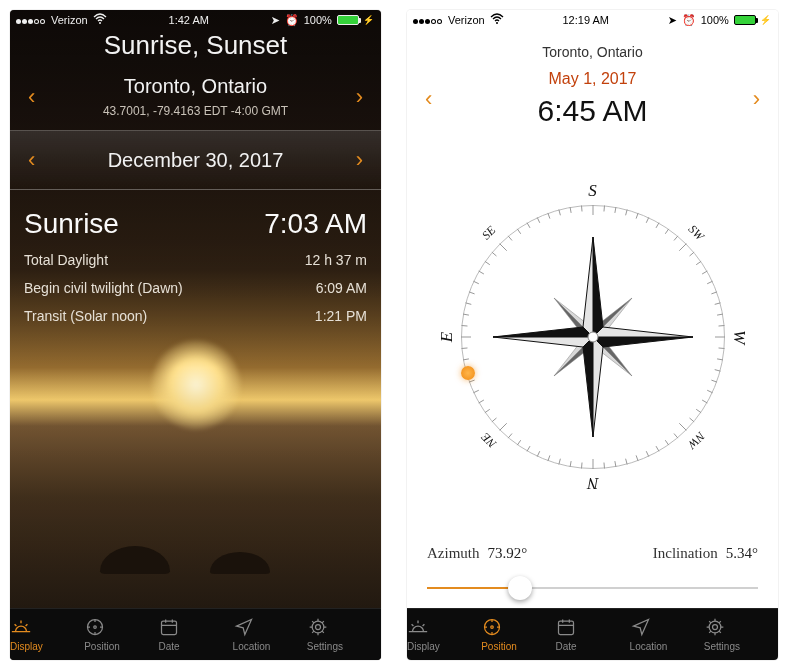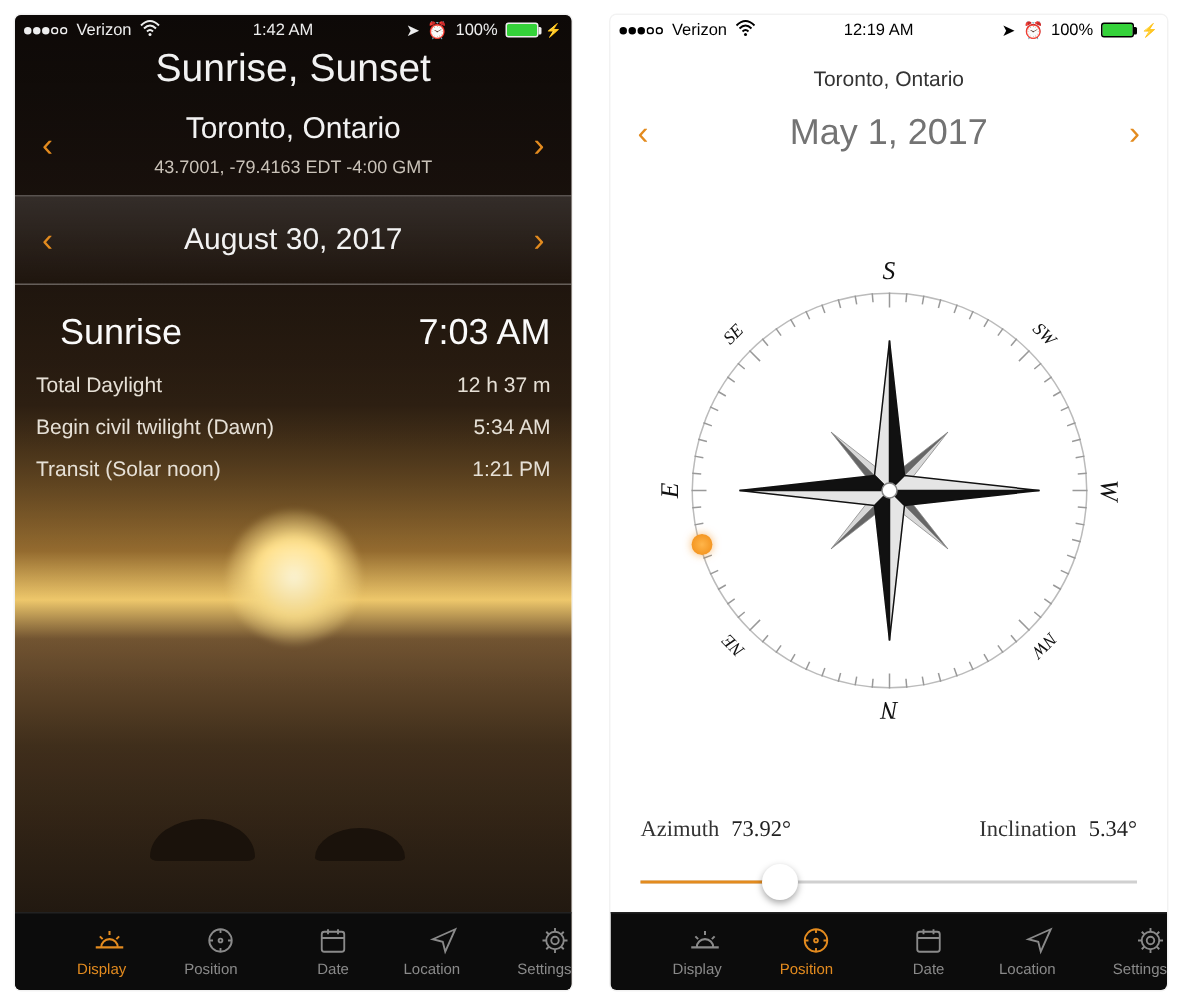--- a/index.html
+++ b/index.html
@@ -53,53 +53,53 @@
   .l-loc-center .coords{ font-size:12px; color:#c9c2b8; margin-top:6px;}
   .chev { color:#e38b1f; font-size:22px; font-weight:300; padding:6px 4px; cursor:pointer;}
   .date-row { display:flex; align-items:center; justify-content:space-between;
     padding:10px 14px; margin-top:12px;
     border-top:1px solid rgba(255,255,255,0.28);
     border-bottom:1px solid rgba(255,255,255,0.22);
     background: linear-gradient(180deg, rgba(255,255,255,0.12), rgba(255,255,255,0));
   }
   .date-row .date { font-size:20px; font-weight:300; color:#f2f2f2;}
   .metrics { padding:12px 14px 0 14px;}
-  .row-big { display:flex; justify-content:space-between; font-size:24px; font-weight:300; color:#fafafa; padding:6px 0;margin-left:16px;}
+  .row-big { display:flex; justify-content:space-between; font-size:28px; font-weight:300; color:#fafafa; padding:6px 0;}
   .row-small{ display:flex; justify-content:space-between; font-size:14px; color:#e6e0d6; padding:6px 0;text-align:right;}
   .islands {
     position:absolute; left:0; right:0; bottom:76px; height:90px; z-index:1;
   }
   .island{position:absolute;bottom:10px;background:#1a120b;border-radius:50% 50% 8% 8%/90% 90% 10% 10%;}
   .island.a{left:90px;width:70px;height:28px;}
   .island.b{left:200px;width:60px;height:22px;}
   .sun {
     position:absolute; left:50%; transform:translateX(-50%);
     bottom:230px; width:90px;height:90px;border-radius:50%;
     background: radial-gradient(circle,#fff7d6 0%, #ffe08a 40%, rgba(255,210,110,0) 75%);
     filter: blur(2px);
     z-index:0;
   }
   
   .tabbar {
     margin-top:auto; height:52px; background:#0c0c0c;
     display:flex; border-top:1px solid #222; z-index:3; position:relative;
   }
-  .tab { flex:1; display:flex; flex-direction:column; align-items:flex-end; justify-content:center;
+  .tab { flex:1; display:flex; flex-direction:column; align-items:flex-start; justify-content:center;
     font-size:10px; color:#8a8a8a; gap:4px; cursor:pointer;}
   .tab.active{ color:#e38b1f;}
   .tab .ic{ height:20px; display:flex; align-items:center; justify-content:center;}
   .tab svg{ width:22px;height:20px; }
   .tab svg *{ stroke: currentColor; fill:none; stroke-width:1.5;}
 
   
   .right-phone { background:#fff; color:#111;}
   .r-header{ padding:14px 14px 0 14px; text-align:center;}
   .r-city{ font-size:14px; color:#333;}
   .r-date-row{ display:flex; align-items:center; justify-content:space-between; margin-top:10px; padding:0 14px;}
-  .r-date{ font-size:24px; color:#737373;}
+  .r-date{ font-size:16px; color:#c2410c;}
   .r-time{ font-size:30px; font-weight:400; margin-top:6px;}
   .compass-wrap{ flex:1; display:flex; align-items:center; justify-content:center; position:relative;}
   .compass{ width:300px; height:300px; position:relative;}
   .ring{position:absolute;inset:18px;border:1px solid #bbb;border-radius:50%;}
   .card-label{position:absolute;font-size:17px;font-family: Georgia, 'Times New Roman', serif; font-style:italic; transform:translate(-50%,-50%);}
   .card-label.small{font-size:12px;}
   .sun-dot{position:absolute;width:14px;height:14px;border-radius:50%;
     background:radial-gradient(circle,#ffb54a,#f08a12);
     box-shadow:0 0 6px rgba(240,138,18,0.6);}
   .az-inc{ display:flex; justify-content:space-between; padding:0 20px; font-size:15px; color:#222;font-family:Liberation Serif, serif;}
@@ -144,36 +144,36 @@
     <div class="chev">‹</div>
     <div class="l-loc-center">
       <div class="city">Toronto, Ontario</div>
       <div class="coords">43.7001, -79.4163    EDT -4:00 GMT</div>
     </div>
     <div class="chev">›</div>
   </div>
 
   <div class="date-row lz">
     <div class="chev">‹</div>
-    <div class="date">August 30, 2017</div>
+    <div class="date">December 30, 2017</div>
     <div class="chev">›</div>
   </div>
 
   <div class="metrics lz">
     <div class="row-big">
       <span>Sunrise</span>
       <span>7:03 AM</span>
     </div>
     <div class="row-small">
         <span>Total Daylight</span>
         <span>12 h 37 m</span>
       </div>
     <div class="row-small">
         <span>Begin civil twilight (Dawn)</span>
-        <span>5:34 AM</span>
+        <span>6:09 AM</span>
       </div>
     <div class="row-small">
         <span>Transit (Solar noon)</span>
         <span>1:21 PM</span>
       </div>
   </div>
 
   <div class="islands">
     <div class="island a"></div>
       <div class="island b"></div>
@@ -250,20 +250,21 @@
     </div>
   </div>
 
   <div class="r-header">
     <div class="r-city">Toronto, Ontario</div>
   </div>
   <div class="r-date-row">
     <div class="chev" style="color:#e38b1f">‹</div>
     <div style="text-align:center">
       <div class="r-date">May 1, 2017</div>
+      <div class="r-time">6:45 AM</div>
     </div>
     <div class="chev" style="color:#e38b1f">›</div>
   </div>
 
   <div class="compass-wrap">
     <div class="compass" id="compass">
       <div class="ring"></div>
       <svg width="300" height="300" viewBox="0 0 300 300" style="position:absolute;inset:0">
         <g id="tickmarks" stroke="#999" stroke-width="1">
             <line x1="150" y1="18" x2="150" y2="28"></line>

